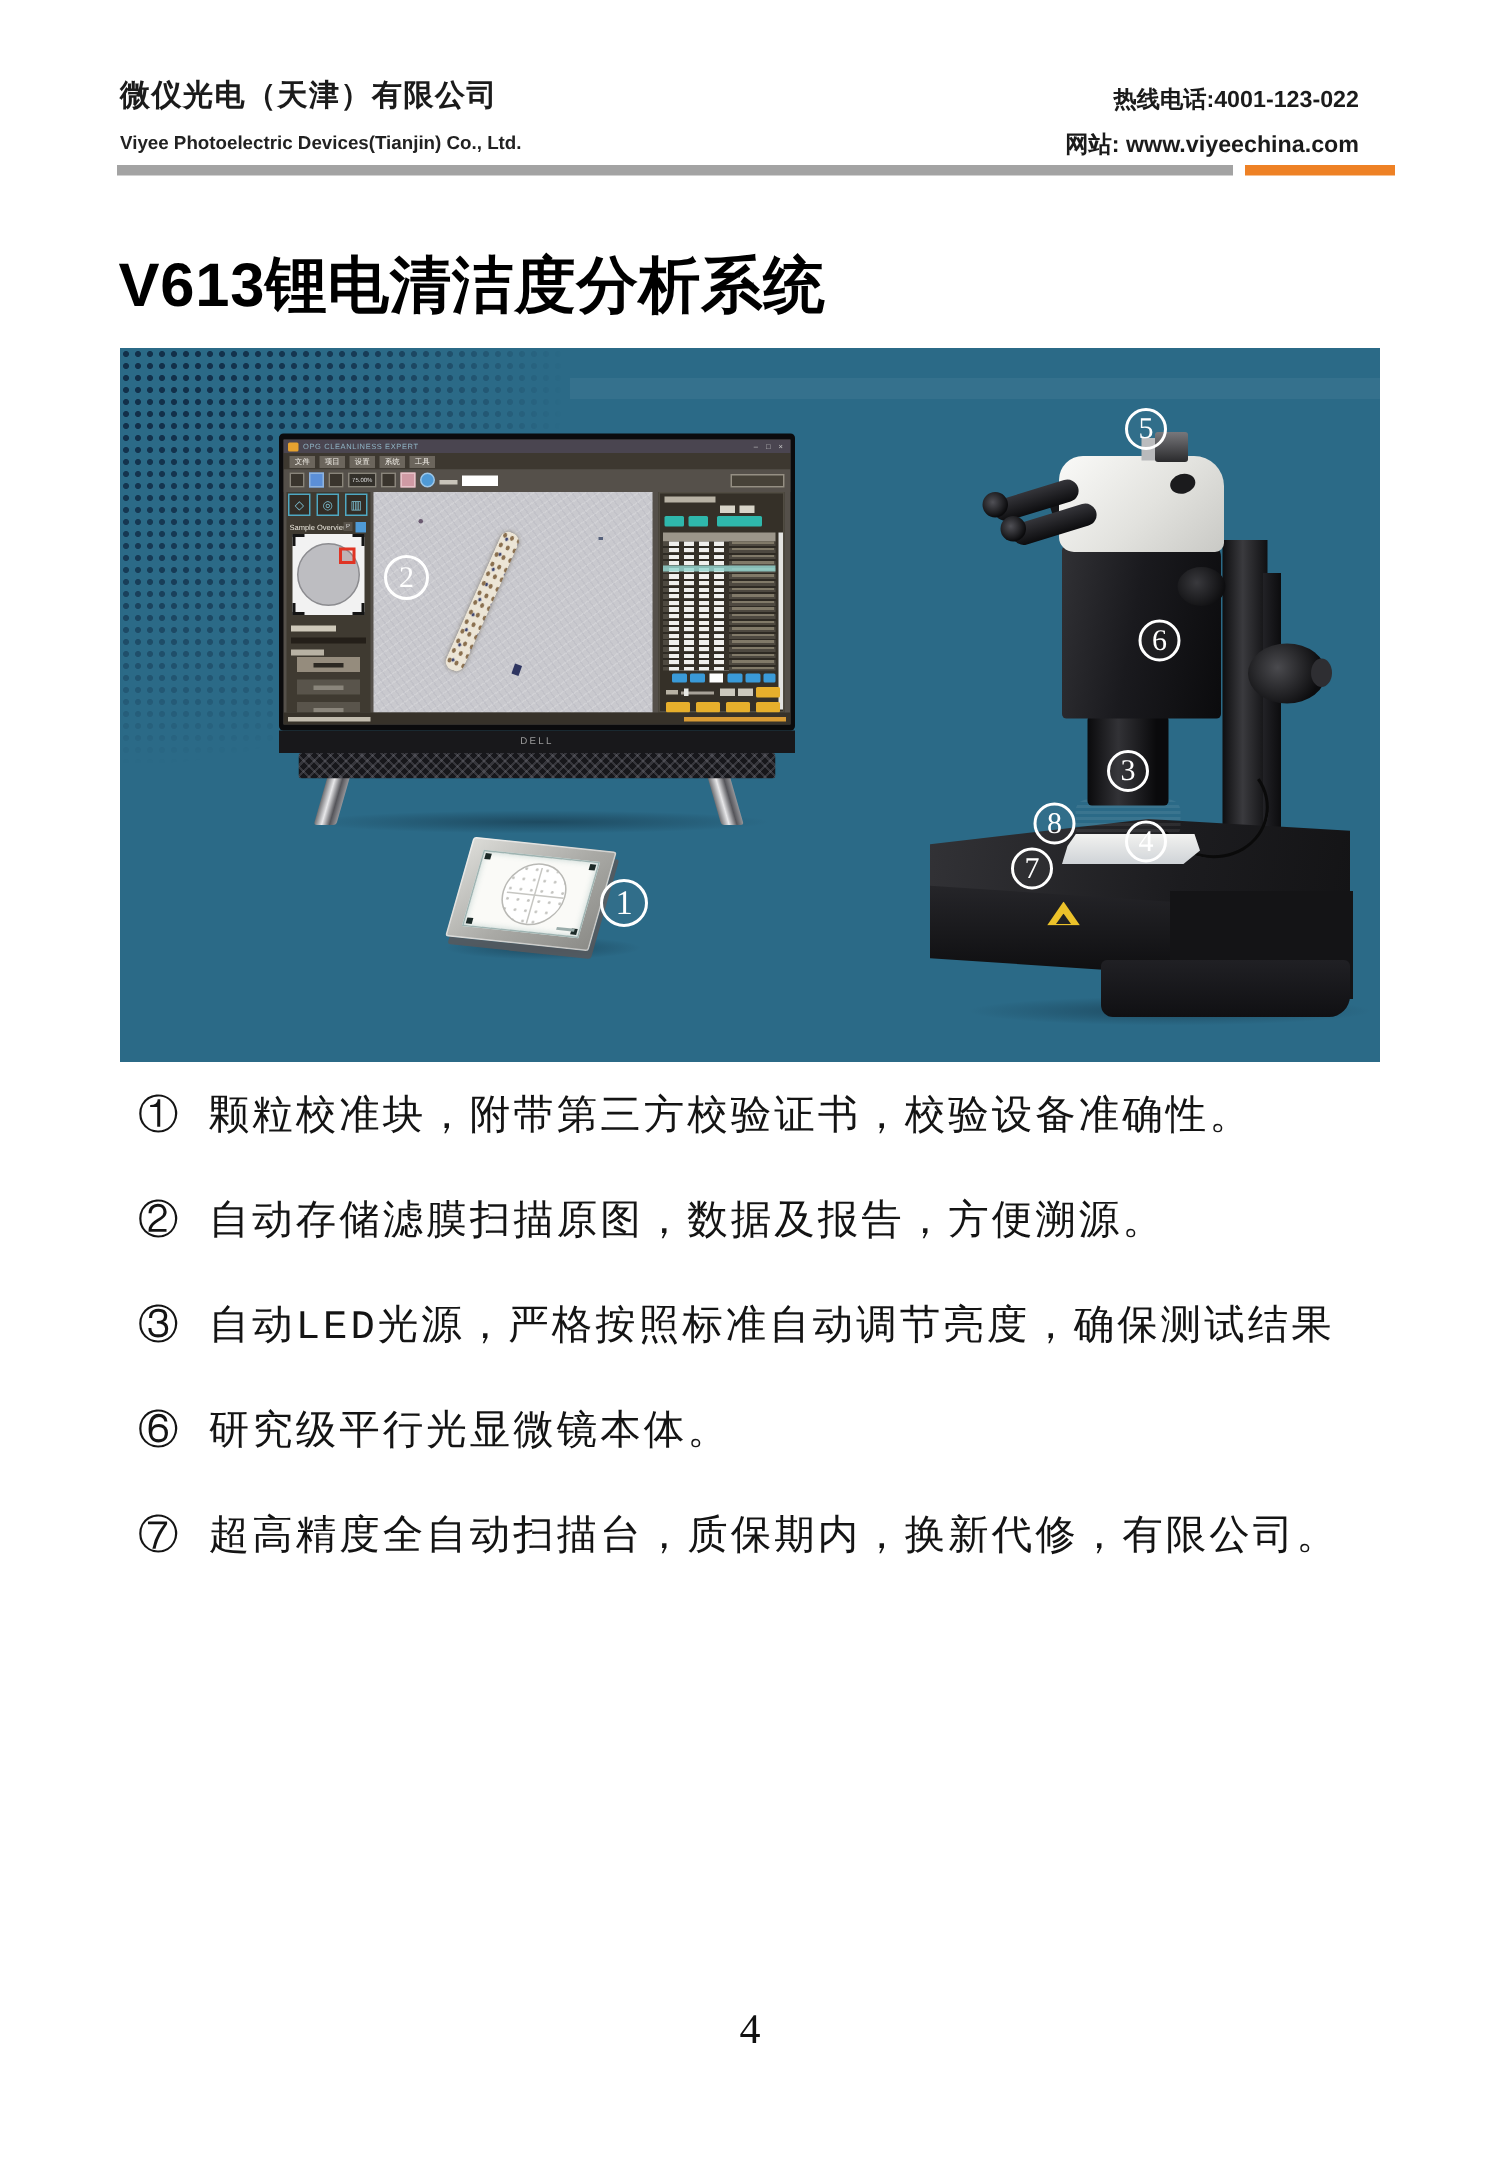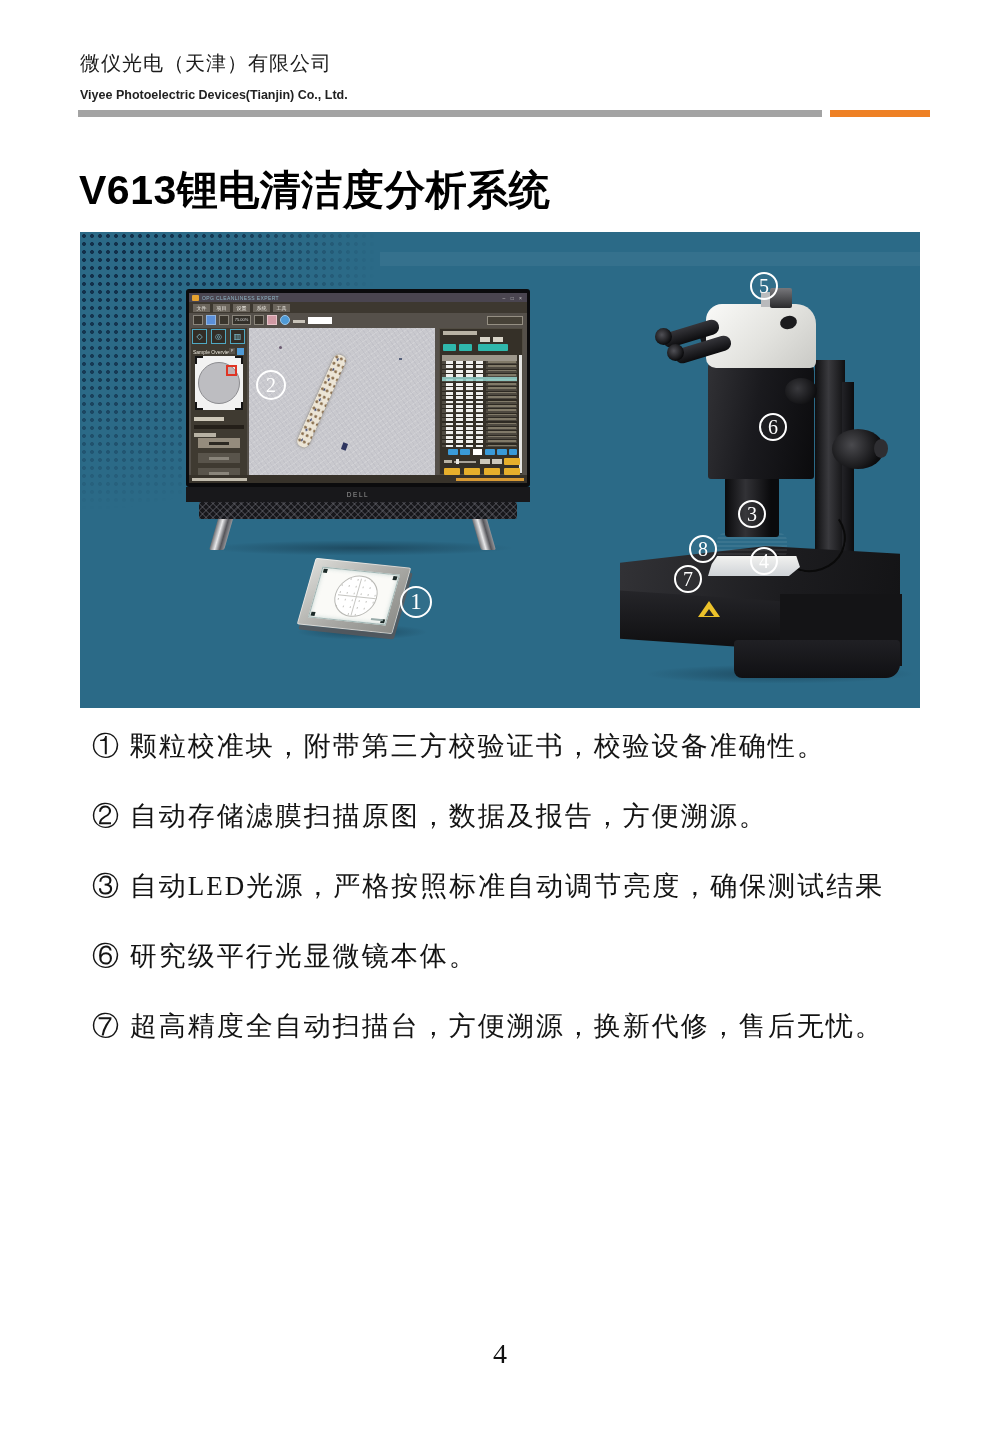--- a/index.html
+++ b/index.html
@@ -2,21 +2,21 @@
 <html><head>
 <meta charset="utf-8">
 <style>
   * { margin:0; padding:0; box-sizing:border-box; }
   html,body { background:#e8e8e8; }
   .page { position:relative; width:1000px; height:1444px; background:#ffffff; overflow:hidden;
           font-family:"Liberation Sans","DejaVu Sans",sans-serif; }
   .abs { position:absolute; }
 
   
-  .company-cn { left:80px; top:50px; font-size:20px; font-weight:normal; color:#1b1b1b; letter-spacing:1px; }
+  .company-cn { left:80px; top:50px; font-size:20px; font-weight:bold; color:#1b1b1b; letter-spacing:1px; }
   .company-en { left:80px; top:88px; font-size:12.5px; font-weight:bold; color:#222; }
   .header-right { right:94px; top:56px; text-align:right; font-weight:bold; color:#1b1b1b; }
   .hotline { font-size:15.5px; }
   .website { font-size:15.5px; margin-top:9px; }
   .divider-gray { left:78px; top:110px; width:744px; height:7px; background:#a3a3a3; }
   .divider-orange { left:830px; top:110px; width:100px; height:7px; background:#ee8125; }
 
   
   .page-title { left:79px; top:163px; font-size:41px; font-weight:800; color:#000; letter-spacing:0.5px; }
 
@@ -192,32 +192,36 @@
   .co1 { left:320px; top:354px; width:32px; height:32px; font-size:23px; line-height:28px; }
   .co2 { left:67px; top:77px; width:30px; height:30px; line-height:26px; }
   .co3 { left:658px; top:268px; }
   .co4 { left:670px; top:315px; }
   .co5 { left:670px; top:40px; }
   .co6 { left:679px; top:181px; }
   .co7 { left:594px; top:333px; }
   .co8 { left:609px; top:303px; }
 
   
-  .features { left:92px; top:711px; width:840px; font-family:Liberation Serif, serif;
+  .features { left:92px; top:711px; width:840px; font-family:Liberation Mono, monospace;
               font-size:27px; line-height:70px; color:#141414; letter-spacing:2px; white-space:nowrap; }
   .page-number { left:0; top:1338px; width:1000px; text-align:center;
                  font-family:"Liberation Serif","DejaVu Serif",serif; font-size:28px; color:#111; }
 </style>
 </head>
 <body>
 
 <div class="page">
 
   <div class="abs company-cn">微仪光电（天津）有限公司</div>
   <div class="abs company-en">Viyee Photoelectric Devices(Tianjin) Co., Ltd.</div>
+  <div class="abs header-right">
+    <div class="hotline">热线电话:4001-123-022</div>
+    <div class="website">网站: www.viyeechina.com</div>
+  </div>
   <div class="abs divider-gray"></div>
   <div class="abs divider-orange"></div>
 
   <div class="abs page-title">V613锂电清洁度分析系统</div>
 
   <div class="abs photo">
     <div class="abs dots"></div>
     <div class="abs band"></div>
 
     <div class="abs shadow" style="left:120px;top:308px;width:320px;height:16px;"></div>
@@ -383,17 +387,17 @@
     <div class="co co6">6</div>
     <div class="co co7">7</div>
     <div class="co co8">8</div>
   </div>
 
   <div class="abs features">
     <div>① 颗粒校准块，附带第三方校验证书，校验设备准确性。</div>
     <div>② 自动存储滤膜扫描原图，数据及报告，方便溯源。</div>
     <div>③ 自动LED光源，严格按照标准自动调节亮度，确保测试结果</div>
     <div>⑥ 研究级平行光显微镜本体。</div>
-    <div>⑦ 超高精度全自动扫描台，方便溯源，换新代修，售后无忧。</div>
+    <div>⑦ 超高精度全自动扫描台，质保期内，换新代修，有限公司。</div>
   </div>
 
   <div class="abs page-number">4</div>
 </div>
 
 </body></html>

